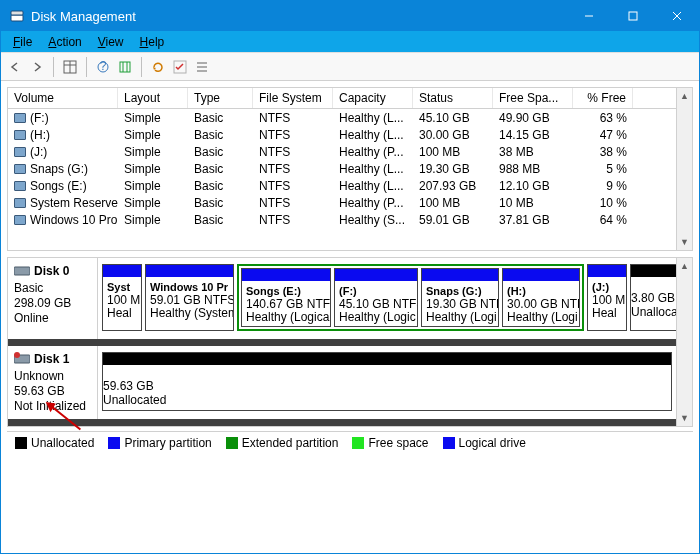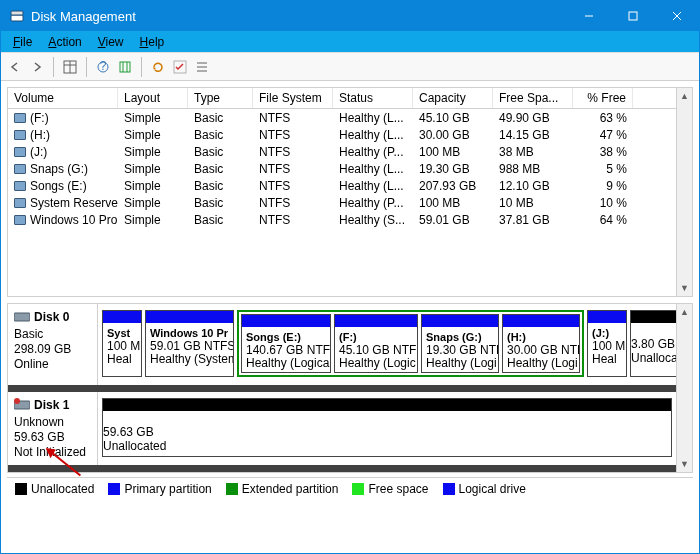--- a/index.html
+++ b/index.html
@@ -11,21 +11,21 @@
   .titlebar .win-btn { width: 44px; height: 30px; display: flex; align-items: center; justify-content: center; color: #fff; }
 
   .menubar { height: 22px; border-bottom: 1px solid #e0e0e0; display: flex; align-items: center; padding: 0 4px; background: #0ea5e9; }
   .menubar .menu-item { padding: 2px 8px; }
   .menubar .menu-item u { text-decoration: underline; }
 
   .toolbar { height: 28px; border-bottom: 1px solid #d0d0d0; display: flex; align-items: center; padding: 0 4px; gap: 2px; background: #f8f8f8; }
   .toolbar .tb-btn { width: 20px; height: 20px; display: flex; align-items: center; justify-content: center; border: 1px solid transparent; }
   .toolbar .tb-sep { width: 1px; height: 20px; background: #c0c0c0; margin: 0 4px; }
 
-  .volumes { height: 210px; border: 1px solid #d0d0d0; margin: 6px; overflow: hidden; display: flex; flex-direction: column; position: relative; }
+  .volumes { height: 164px; border: 1px solid #d0d0d0; margin: 6px; overflow: hidden; display: flex; flex-direction: column; position: relative; }
   .volumes .vol-header { display: flex; background: #fff; border-bottom: 1px solid #d0d0d0; }
   .volumes .vol-header .col { padding: 3px 6px; border-right: 1px solid #e8e8e8; font-size: 12px; white-space: nowrap; overflow: hidden; }
   .volumes .vol-body { flex: 1; overflow: hidden; }
   .volumes .vol-row { display: flex; height: 17px; align-items: center; }
   .volumes .vol-row .cell { padding: 0 6px; white-space: nowrap; overflow: hidden; font-size: 12px; }
   .volumes .vol-row .cell.first { display: flex; align-items: center; gap: 4px; }
   .vol-icon { width: 12px; height: 10px; background: #7da6cc; border: 1px solid #3b5a7a; border-radius: 1px; flex-shrink: 0; }
   .vscroll { position: absolute; right: 0; top: 0; bottom: 0; width: 16px; background: #f0f0f0; border-left: 1px solid #d0d0d0; }
   .vscroll .up, .vscroll .down { height: 16px; display:flex; align-items:center; justify-content:center; color:#606060; font-size:9px; }
   .vscroll .down { position: absolute; bottom:0; left:0; right:0; }
@@ -152,22 +152,22 @@
         </svg>
       </div>
   </div>
 
   <div class="volumes">
     <div class="vol-header">
       <div class="col col-volume">Volume</div>
       <div class="col col-layout">Layout</div>
       <div class="col col-type">Type</div>
       <div class="col col-fs">File System</div>
+      <div class="col col-capacity">Capacity</div>
       <div class="col col-status">Status</div>
-      <div class="col col-capacity">Capacity</div>
       <div class="col col-free">Free Spa...</div>
       <div class="col col-pfree">% Free</div>
     </div>
     <div class="vol-body" id="vol-body">
         <div class="vol-row">
           <div class="cell first col-volume">
             <span class="vol-icon"></span>
             <span>(F:)</span>
           </div>
           <div class="cell col-layout">Simple</div>

